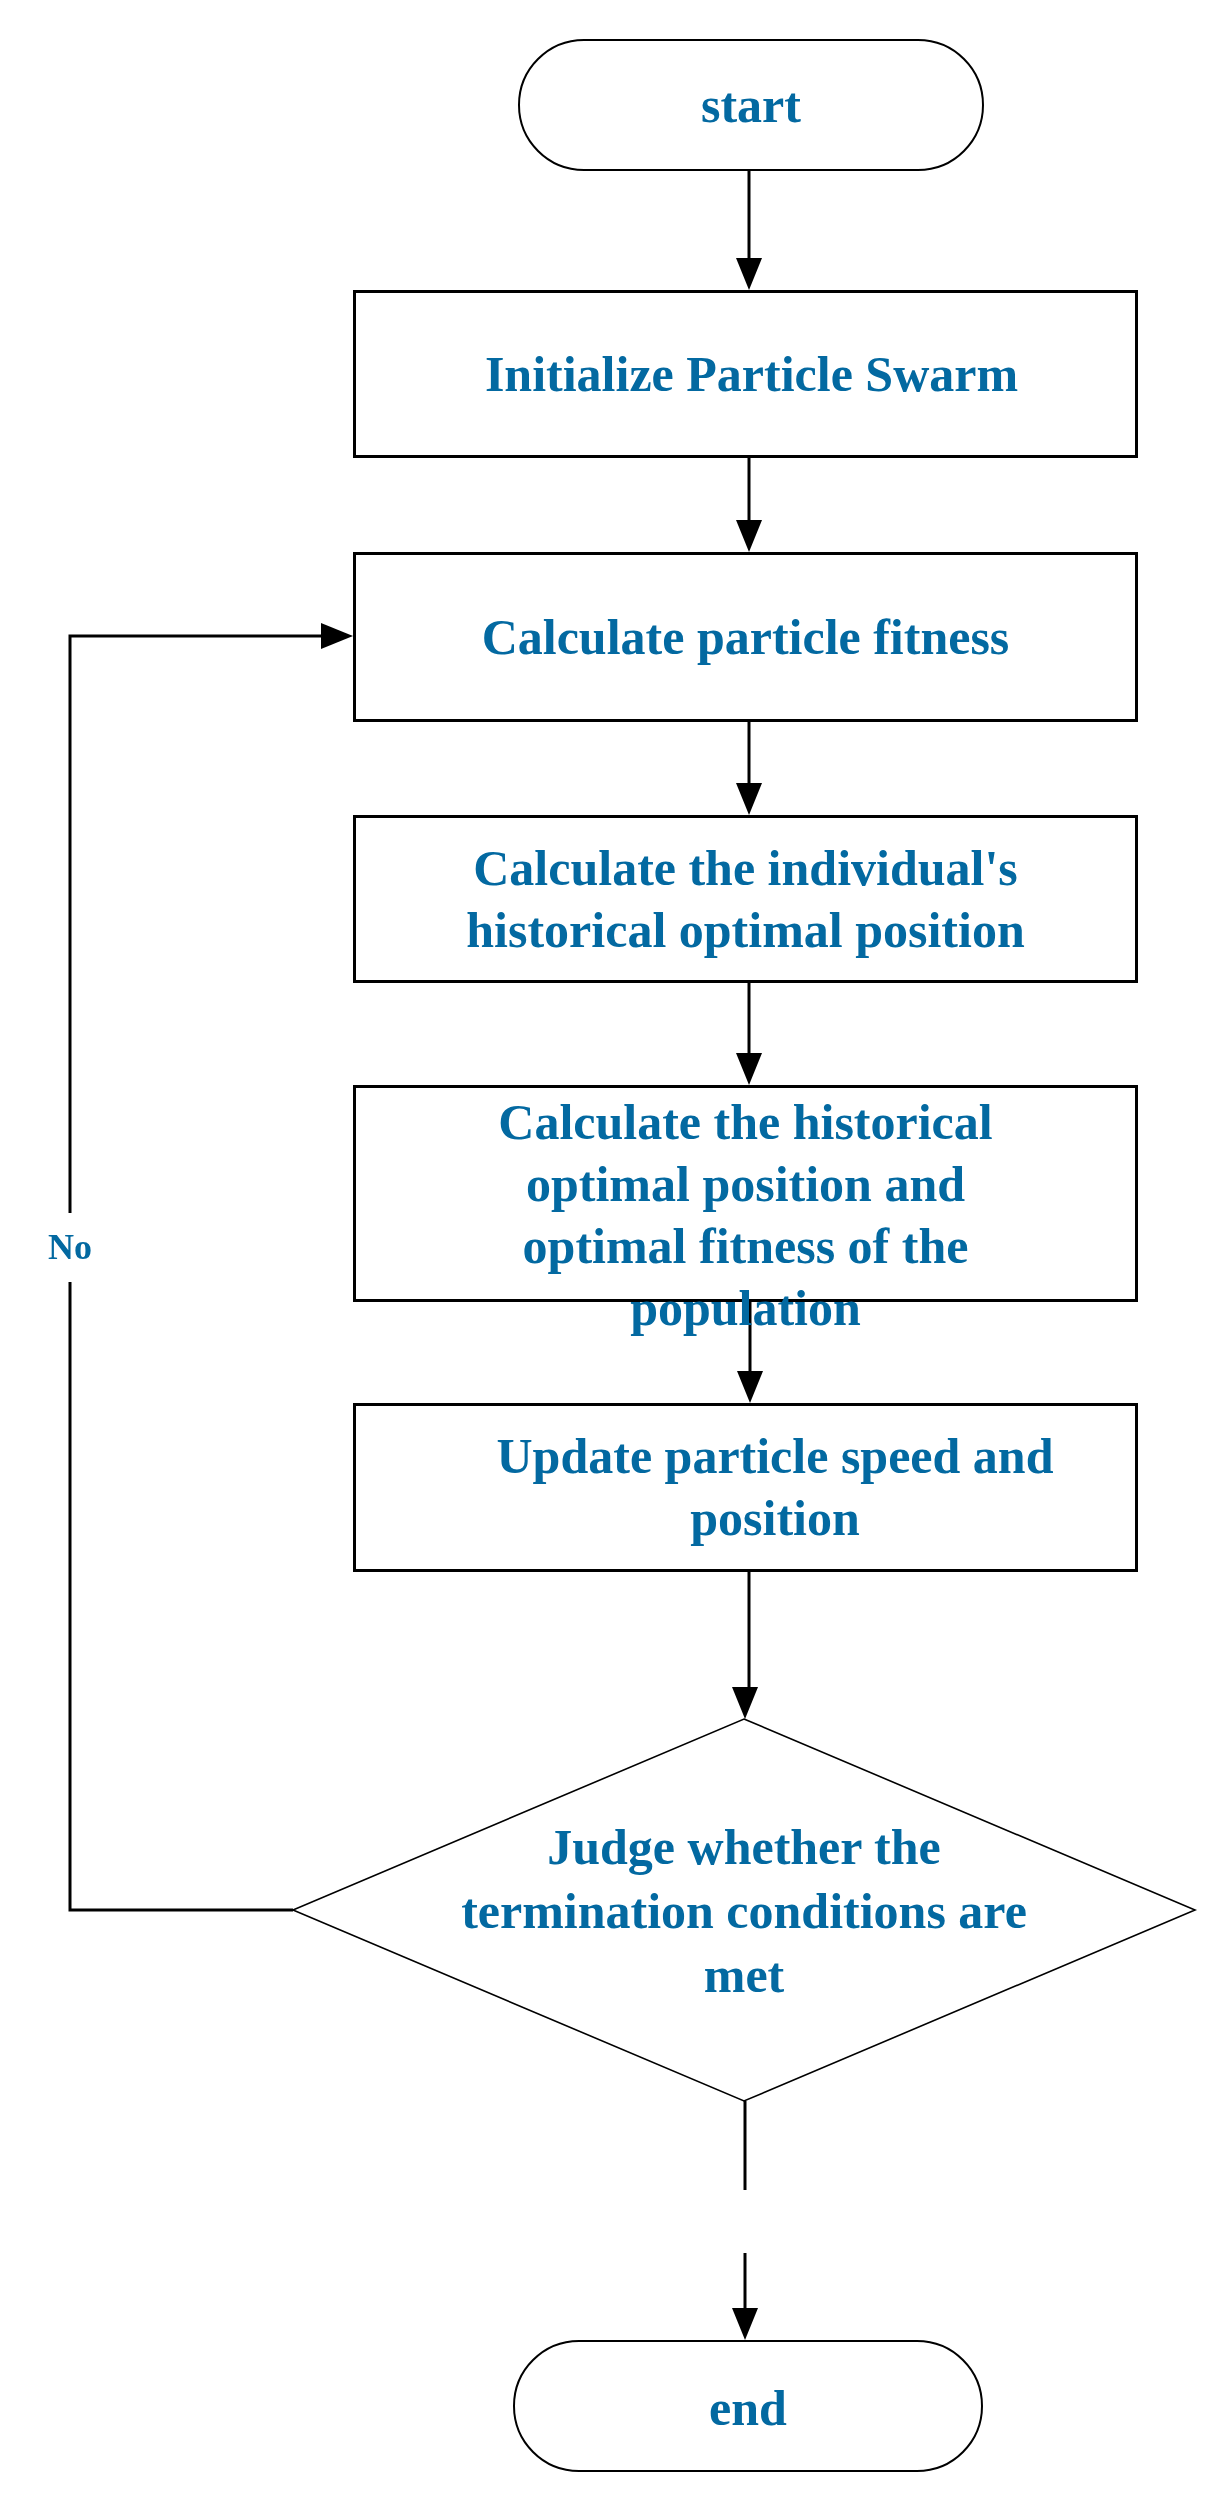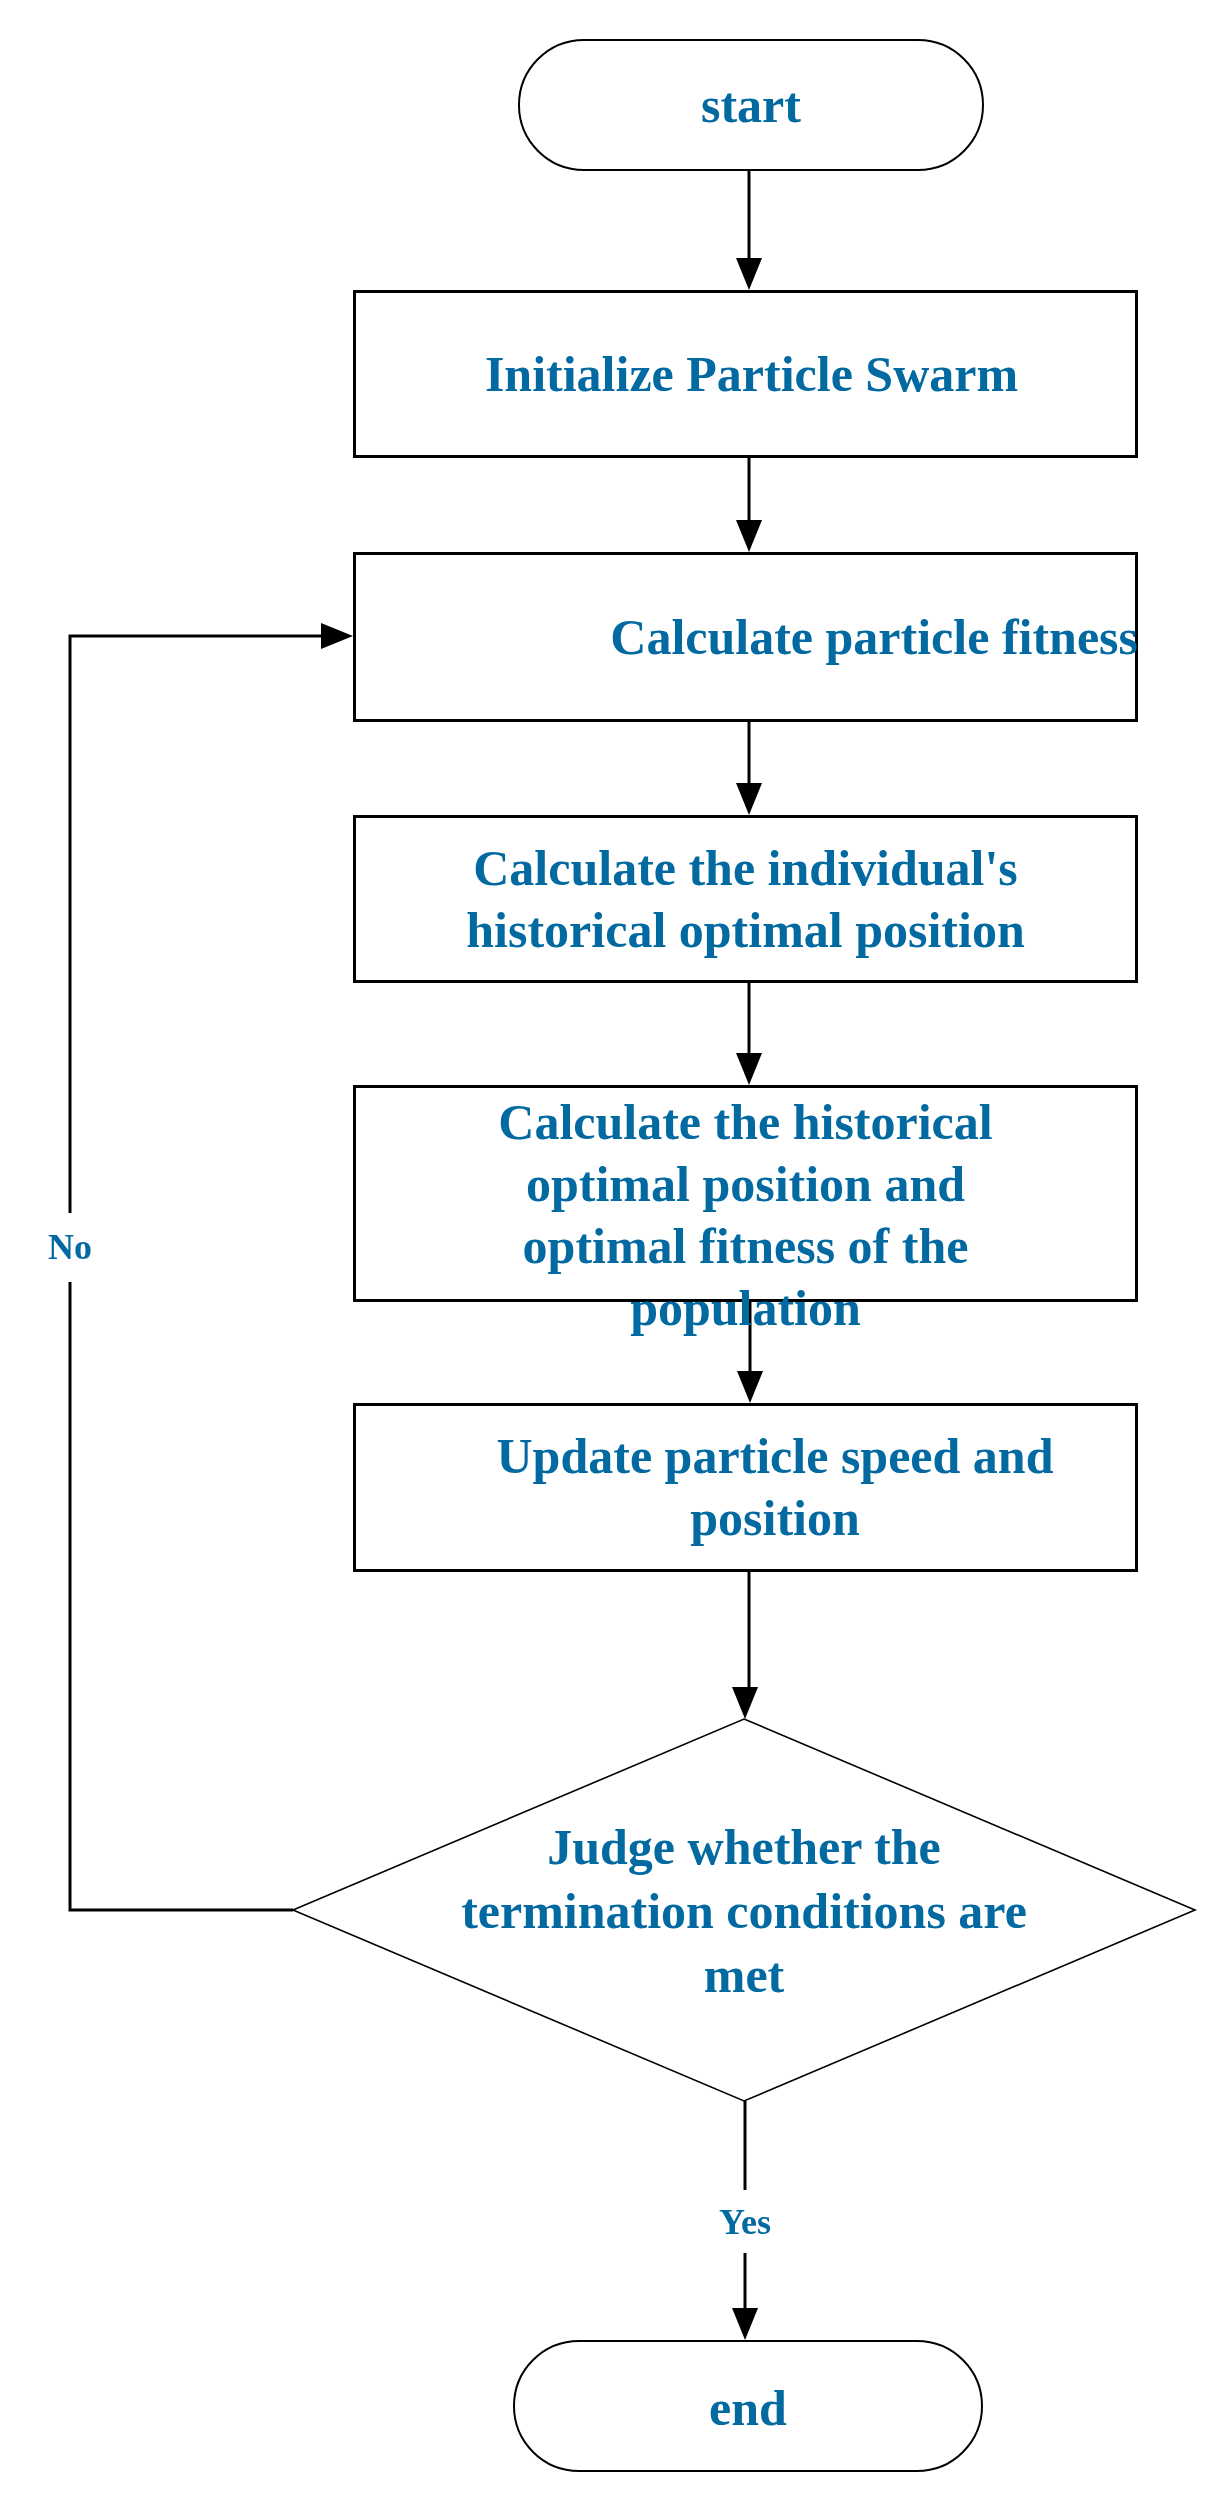--- a/index.html
+++ b/index.html
@@ -89,35 +89,34 @@
       <polyline points="293,1910 70,1910 70,1282" fill="none" stroke-width="3"></polyline>
       <polyline points="70,1213 70,636 325,636" fill="none" stroke-width="3"></polyline>
       <polygon points="353,636 321,623 321,649" stroke="none"></polygon>
     </g>
   </svg>
 
   <div class="label node-label" style="left:518px; top:74px; width:466px;">start</div>
 
   <div class="label node-label" style="left:353px; top:343px; width:785px;padding-left:6px;">Initialize Particle Swarm</div>
 
-  <div class="label node-label" style="left:353px; top:606px; width:785px;text-align:right;">Calculate particle fitness</div>
+  <div class="label node-label" style="left:353px; top:606px; width:785px;">Calculate particle fitness</div>
 
   <div class="label node-label" style="left:353px; top:837px; width:785px;">Calculate the individual's
 historical optimal position</div>
 
   <div class="label node-label" style="left:353px; top:1091px; width:785px;">Calculate the historical
 optimal position and
 optimal fitness of the
 population</div>
 
   <div class="label node-label" style="left:336px; top:1425px; width:878px;">Update particle speed and
 position</div>
 
   <div class="label diamond-label" style="left:344px; top:1815px; width:800px;">Judge whether the
 termination conditions are
 met</div>
 
   <div class="label edge-label" style="left:0px; top:1216px; width:140px;">No</div>
 
-  <div class="label edge-label" style="left:595px; top:2191px; width:300px;">Yes</div>
 
   <div class="label node-label" style="left:513px; top:2377px; width:470px;">end</div>
 </div>
 
 </body></html>

